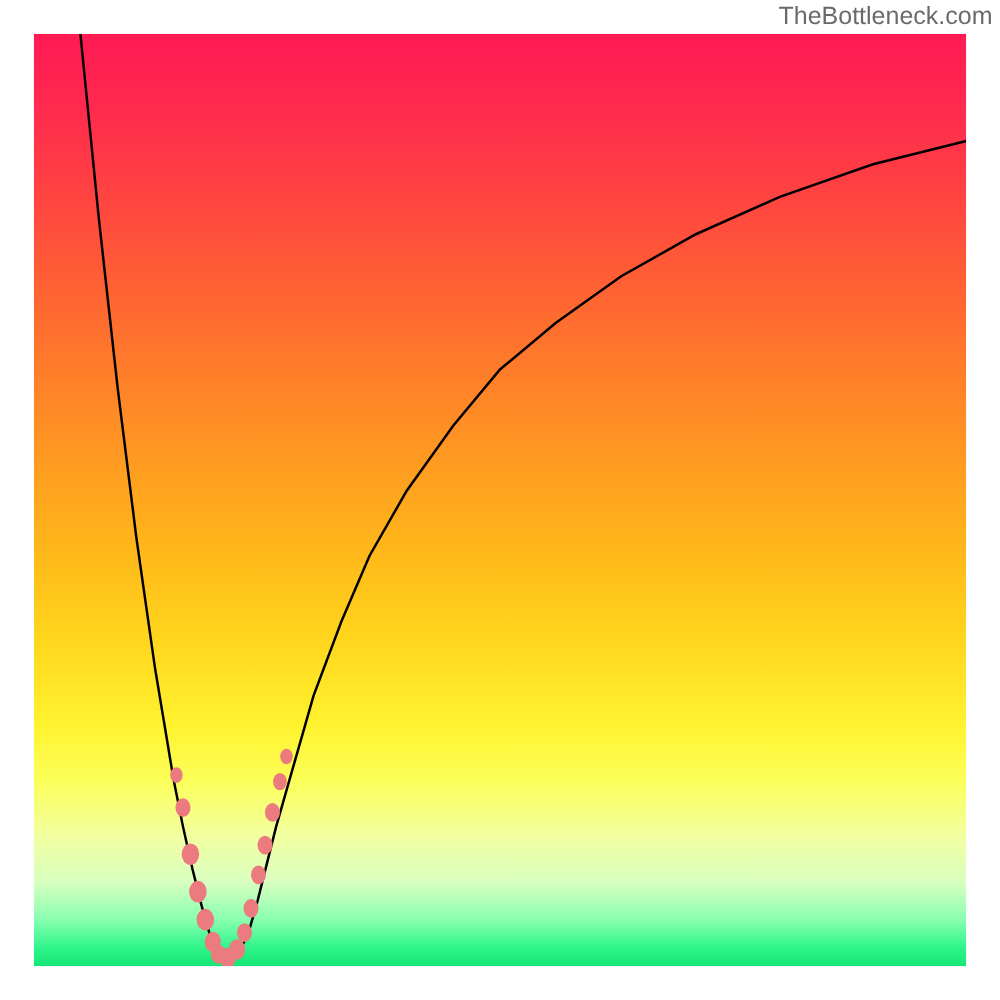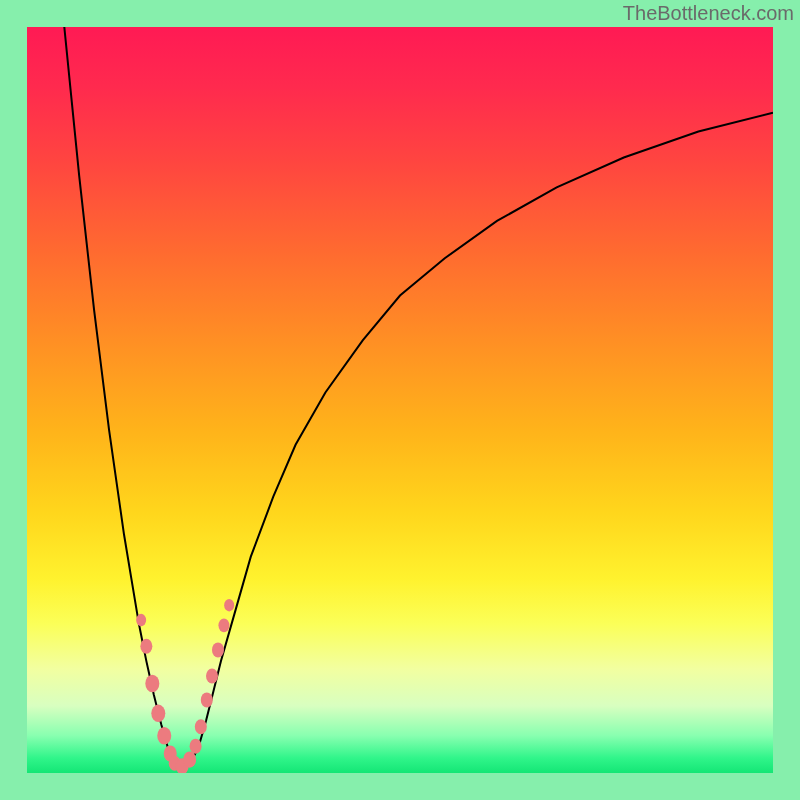--- a/index.html
+++ b/index.html
@@ -10,21 +10,21 @@
     overflow: hidden;
     background: #000;
     font-family: Arial, Helvetica, sans-serif;
   }
   .frame {
     position: absolute;
     left: 0;
     top: 0;
     width: 800px;
     height: 800px;
-    background: #86efac;
+    background: #ffffff;
   }
   .plot {
     position: absolute;
     left: 27px;
     top: 27px;
     width: 746px;
     height: 746px;
     overflow: hidden;
   }
   .gradient {

